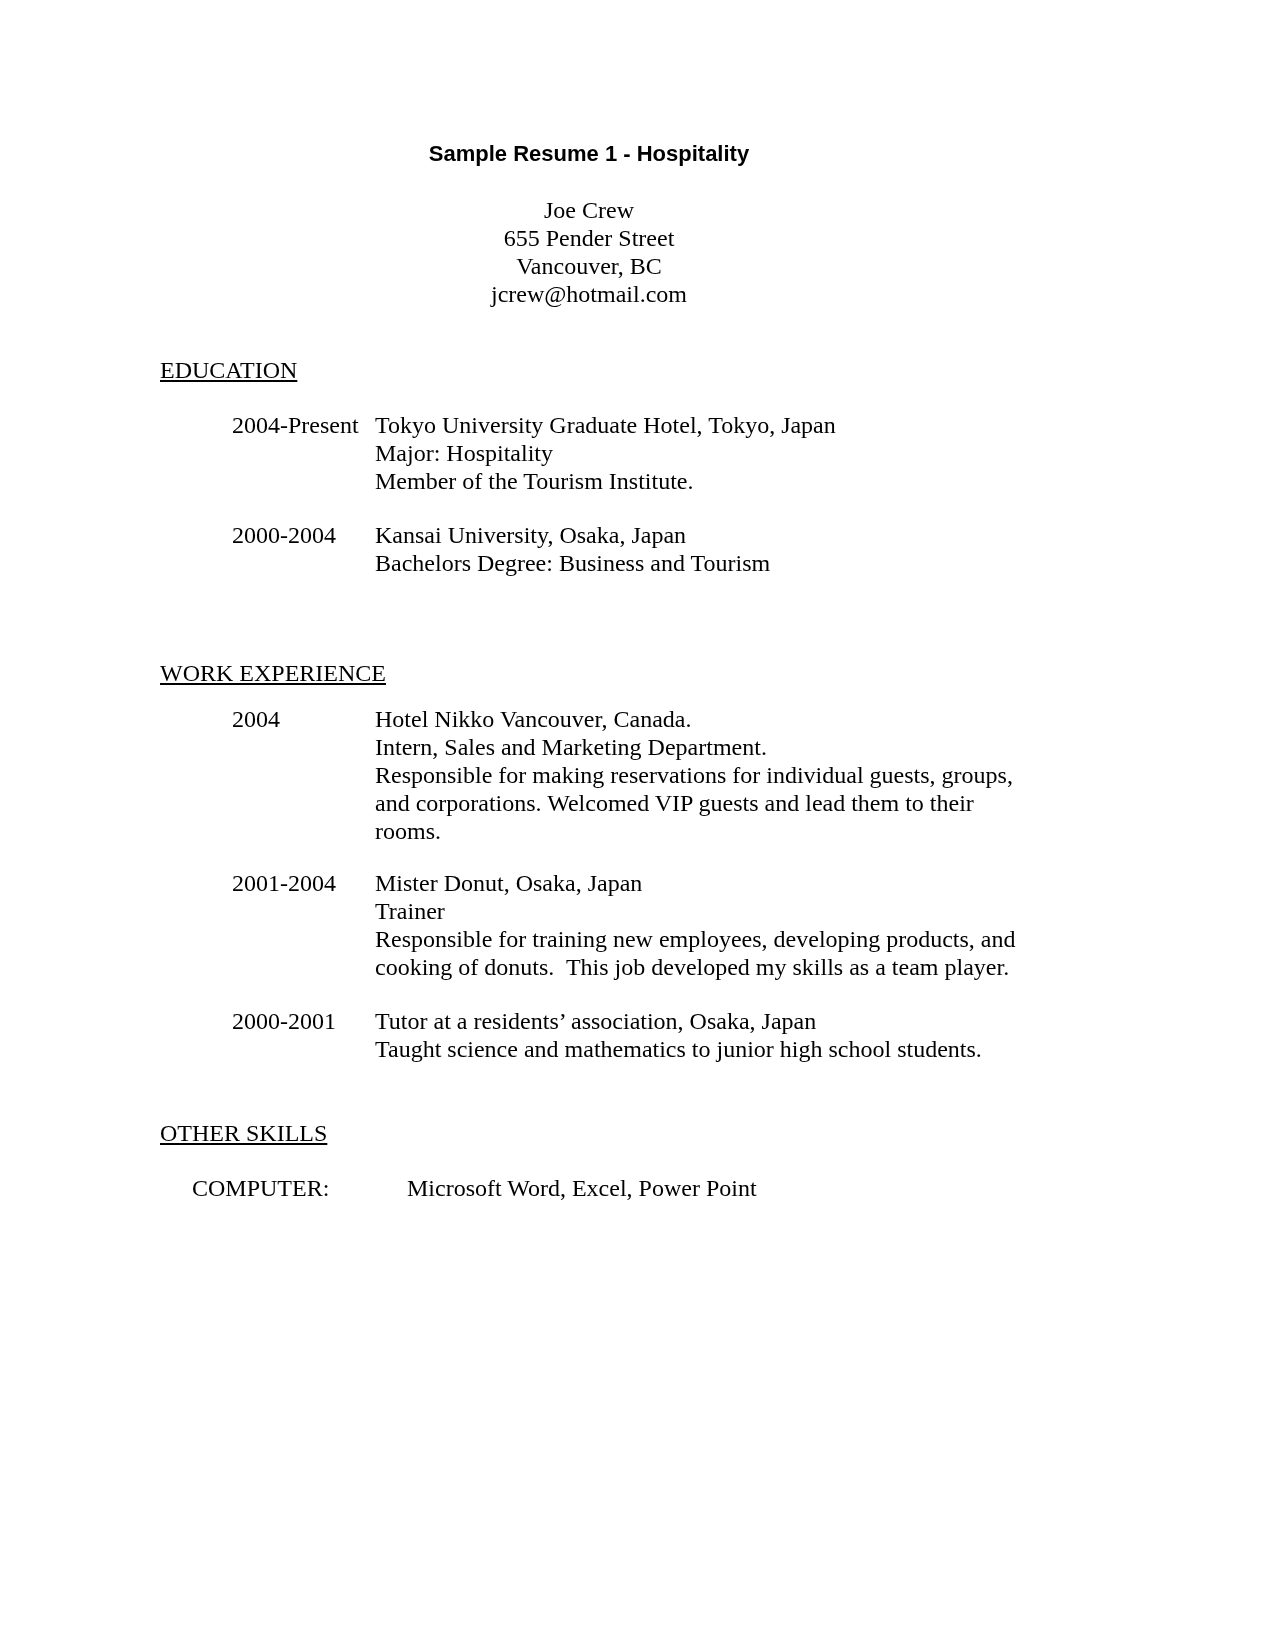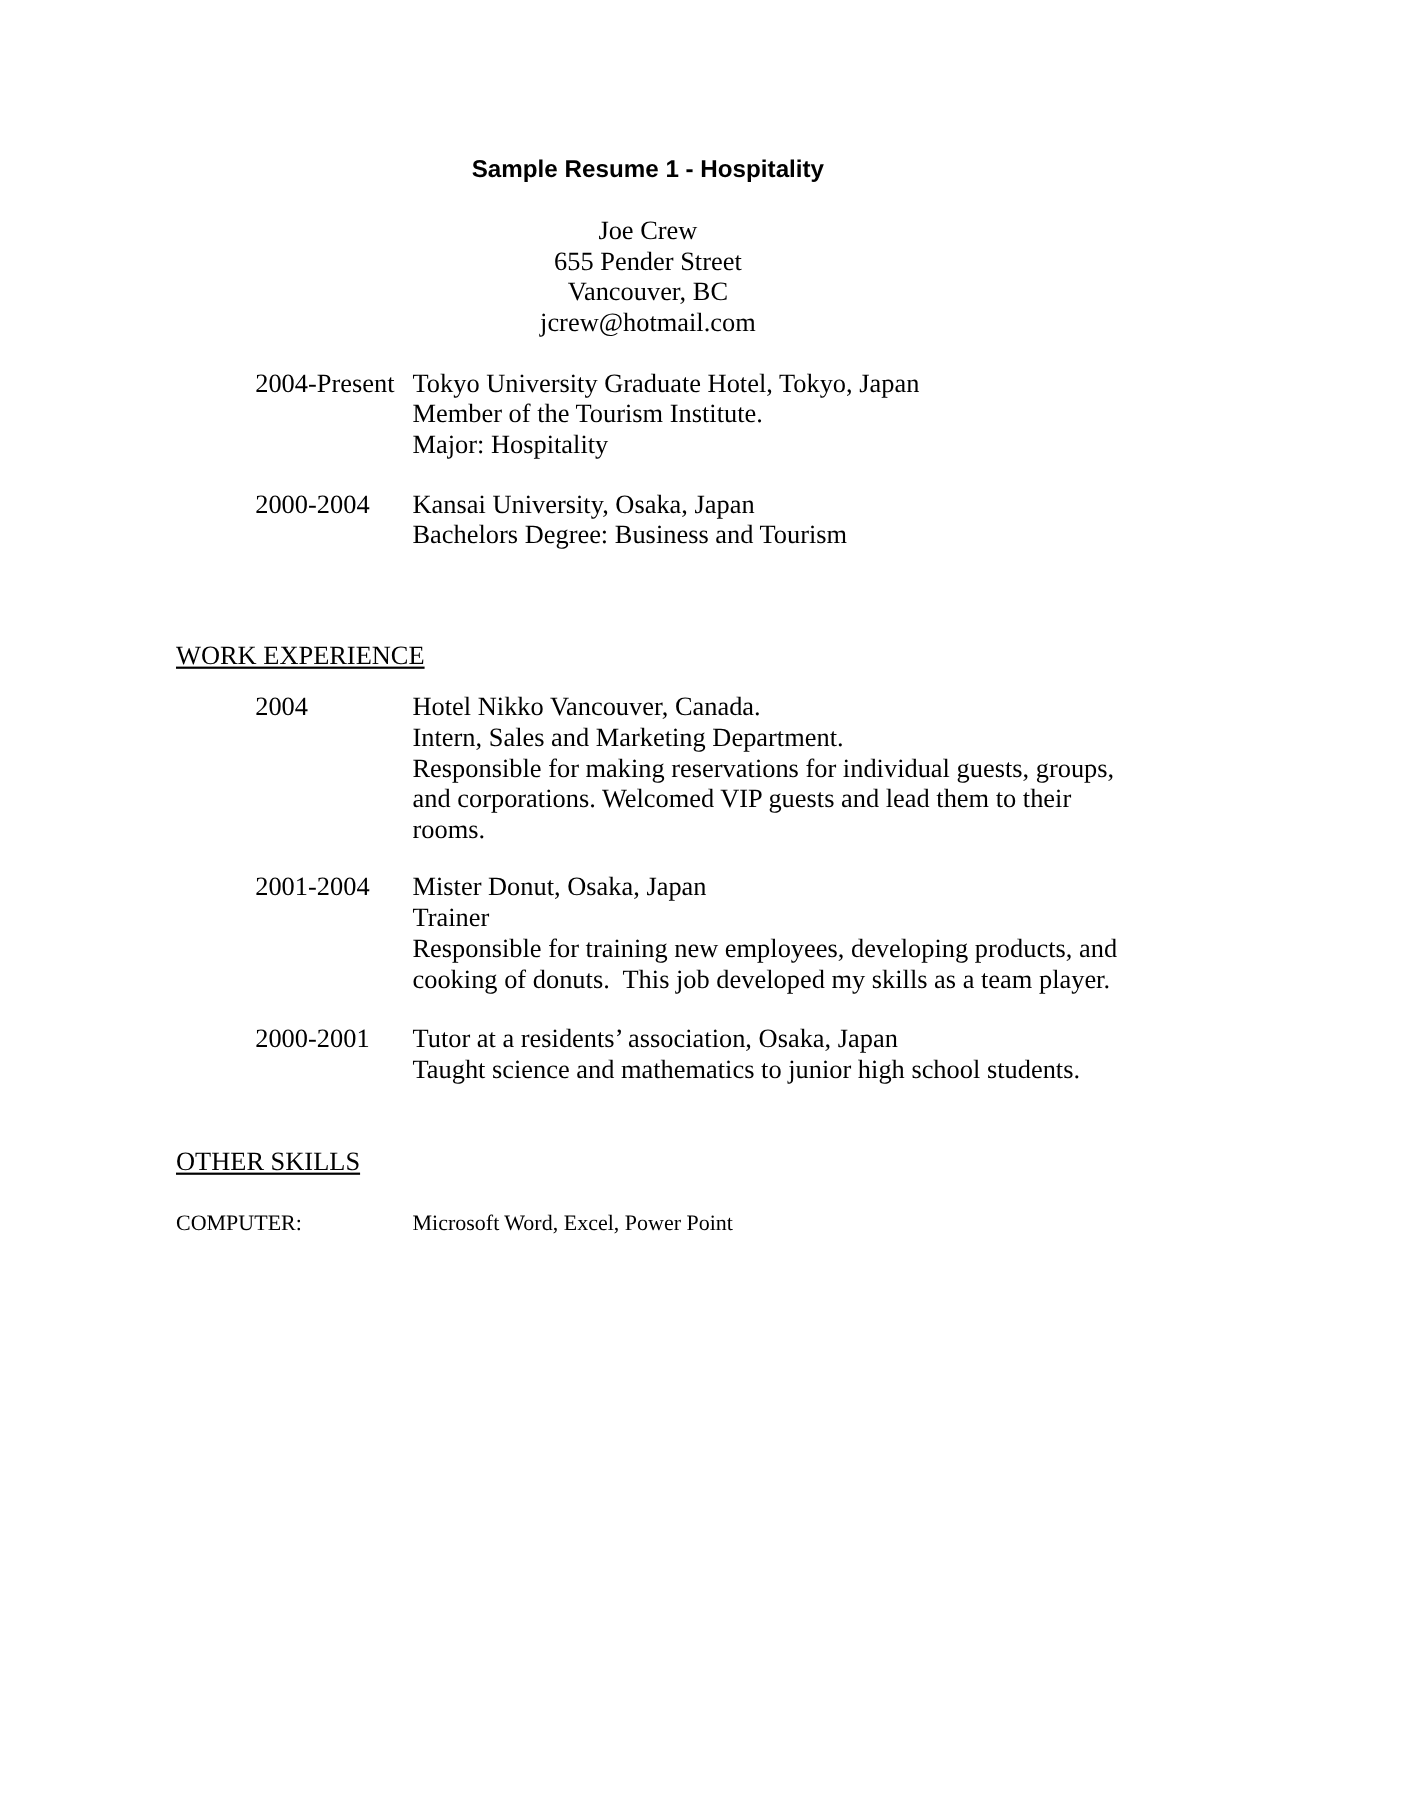--- a/index.html
+++ b/index.html
@@ -56,22 +56,23 @@
   .entry .lines { flex: 1 1 auto; }
   .line { white-space: pre; }
   .edu-entry-1 { margin-top: 27px; }
   .edu-entry-2 { margin-top: 26px; }
   .we-entry-1 { margin-top: 18px; }
   .we-entry-2 { margin-top: 24px; }
   .we-entry-3 { margin-top: 26px; }
   .skills-table { margin-top: 27px; }
   .skill-row {
     display: flex;
-    font-size: 20px;
+    font-size: 24px;
     line-height: 28px;
+    margin-left: 32px;
   }
   .skill-row .label {
     flex: 0 0 215px;
     width: 215px;
     white-space: pre;
   }
   .skill-row .value { white-space: pre; }
 </style>
 </head>
 <body>
@@ -80,27 +81,28 @@
 
   <div class="doc-title">Sample Resume 1 - Hospitality</div>
 
   <div class="contact">
     <div class="line">Joe Crew</div>
     <div class="line">655 Pender Street</div>
     <div class="line">Vancouver, BC</div>
     <div class="line">jcrew@hotmail.com</div>
   </div>
 
+  <div class="section-heading heading-education">EDUCATION</div>
 
   <div class="entry edu-entry-1">
     <div class="dates">2004-Present</div>
     <div class="lines">
       <div class="line">Tokyo University Graduate Hotel, Tokyo, Japan</div>
+      <div class="line">Major: Hospitality</div>
       <div class="line">Member of the Tourism Institute.</div>
-      <div class="line">Major: Hospitality</div>
     </div>
   </div>
 
   <div class="entry edu-entry-2">
     <div class="dates">2000-2004</div>
     <div class="lines">
       <div class="line">Kansai University, Osaka, Japan</div>
       <div class="line">Bachelors Degree: Business and Tourism</div>
     </div>
   </div>

